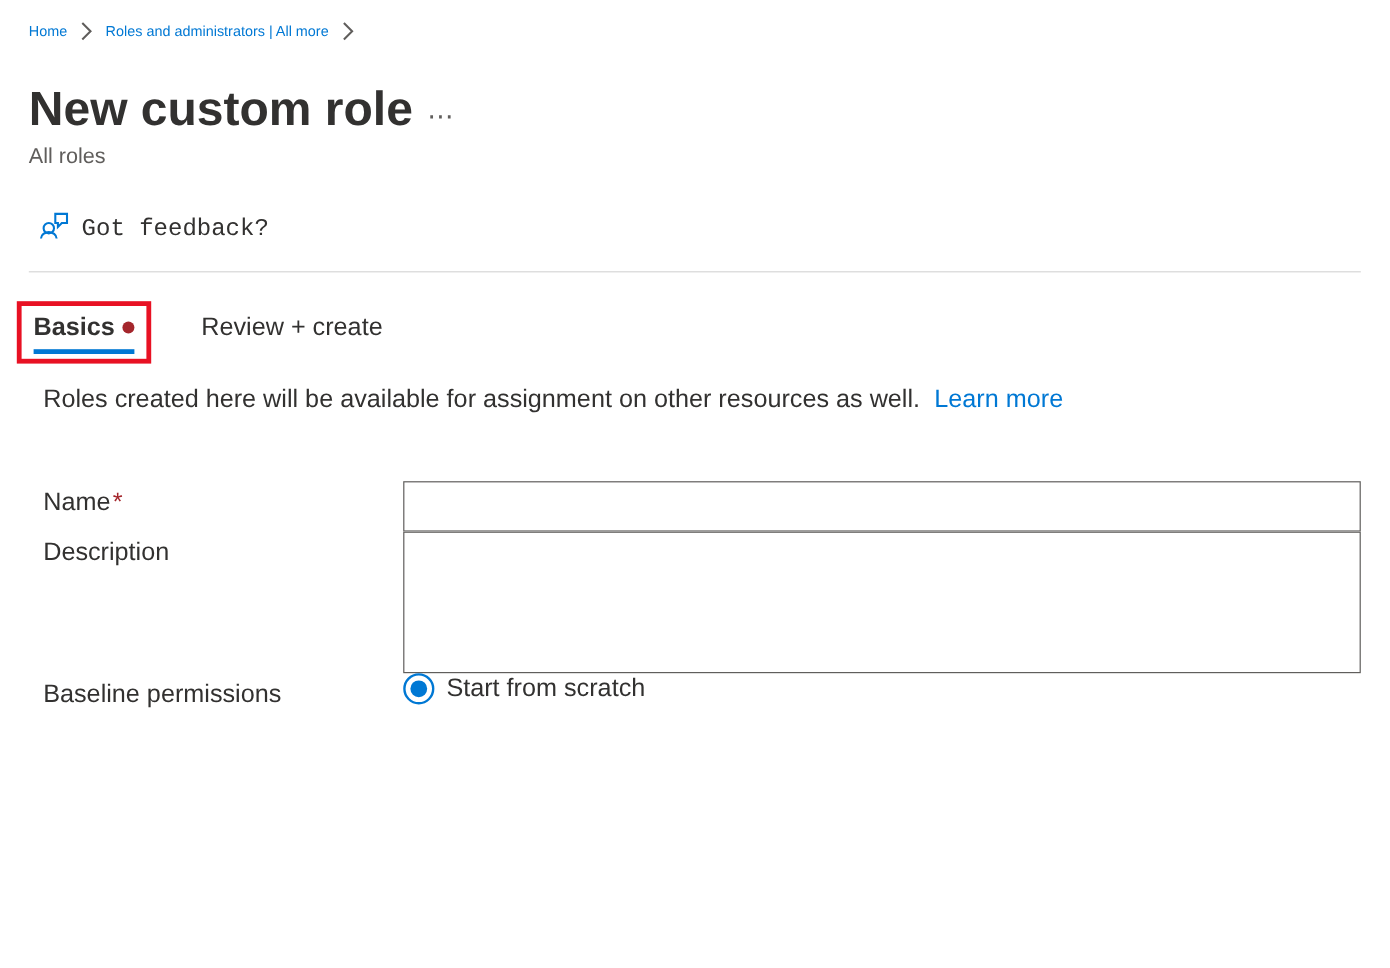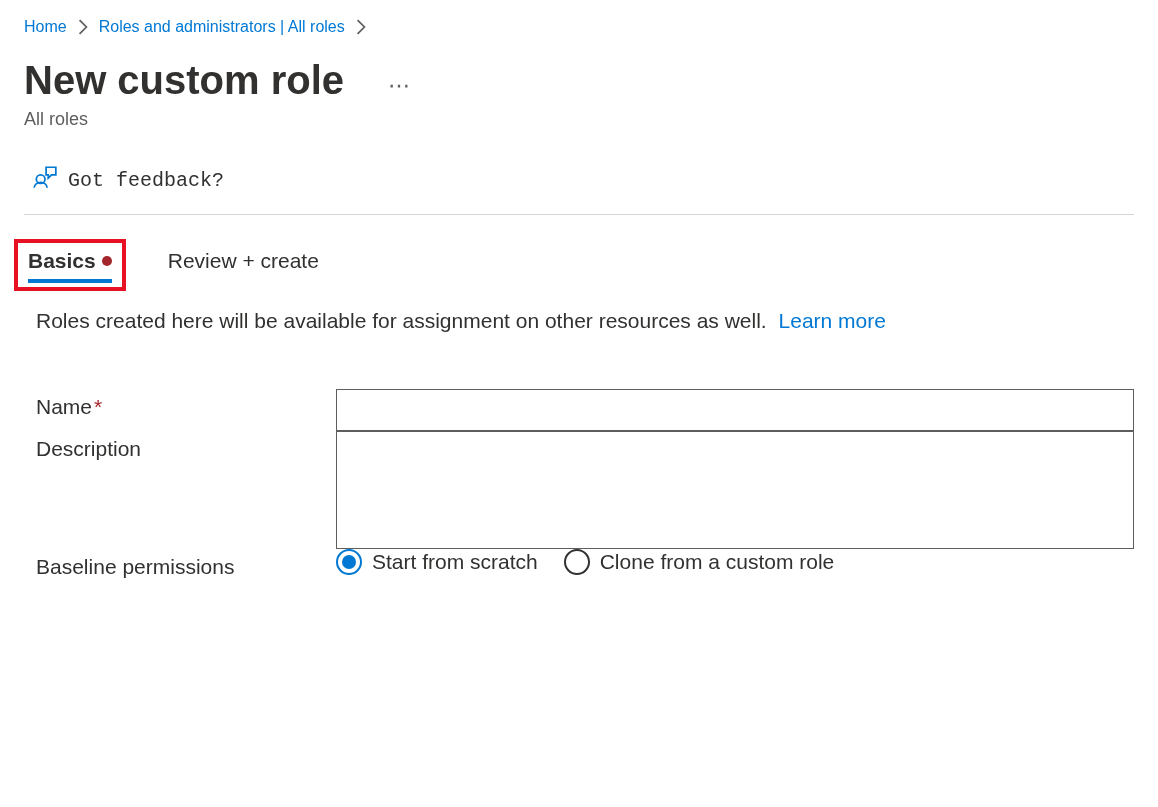--- a/index.html
+++ b/index.html
@@ -11,39 +11,39 @@
     background: #ffffff;
     width: 1158px;
     overflow: hidden;
   }
 
   
   .breadcrumb {
     display: flex;
     align-items: center;
     gap: 10px;
-    font-size: 16px;
-    color: #605e5c;
-    margin-bottom: 22px;
+    font-size: 12px;
+    color: #605e5c;
+    margin-bottom: 35px;
   }
   .breadcrumb a {
     color: #0078d4;
     text-decoration: none;
     cursor: pointer;
   }
   .chev {
     color: #605e5c;
     display: inline-flex;
   }
 
   
   .title-row {
     display: flex;
     align-items: center;
-    gap: 44px;
+    gap: 12px;
   }
   .page-title {
     font-size: 40px;
     font-weight: 600;
     margin: 0;
     color: #323130;
   }
   .more-dots {
     font-size: 22px;
     color: #605e5c;
@@ -157,21 +157,21 @@
     font-size: 18px;
     padding: 6px 10px;
     resize: none;
     font-family: inherit;
   }
 
   
   .radio-group {
     display: flex;
     align-items: center;
-    gap: 26px;
+    gap: 16px;
     text-align: center;
   }
   .radio {
     display: flex;
     align-items: center;
     gap: 10px;
     cursor: pointer;
     font-size: 21px;
   }
   .radio-circle {
@@ -194,21 +194,21 @@
 </head>
 <body>
 
 <nav class="breadcrumb">
   <a>Home</a>
   <span class="chev">
     <svg width="12" height="16" viewBox="0 0 8 14">
         <path d="M1 1l6 6-6 6" fill="none" stroke="#605e5c" stroke-width="1.5"></path>
       </svg>
   </span>
-  <a>Roles and administrators | All roles</a>
+  <a>Roles and administrators | All more</a>
   <span class="chev">
     <svg width="12" height="16" viewBox="0 0 8 14">
         <path d="M1 1l6 6-6 6" fill="none" stroke="#605e5c" stroke-width="1.5"></path>
       </svg>
   </span>
 </nav>
 
 <div class="title-row">
   <h1 class="page-title">New custom role</h1>
   <span class="more-dots">⋯</span>
@@ -258,20 +258,14 @@
 
 <div class="form-row" style="margin-bottom:0;">
   <div class="form-label">Baseline permissions</div>
   <div class="radio-group">
     <label class="radio selected">
       <span class="radio-circle">
           <span class="radio-dot"></span>
         </span>
       <span>Start from scratch</span>
     </label>
-    <label class="radio">
-      <span class="radio-circle">
-          <span class="radio-dot"></span>
-        </span>
-      <span>Clone from a custom role</span>
-    </label>
   </div>
 </div>
 
 </body></html>

